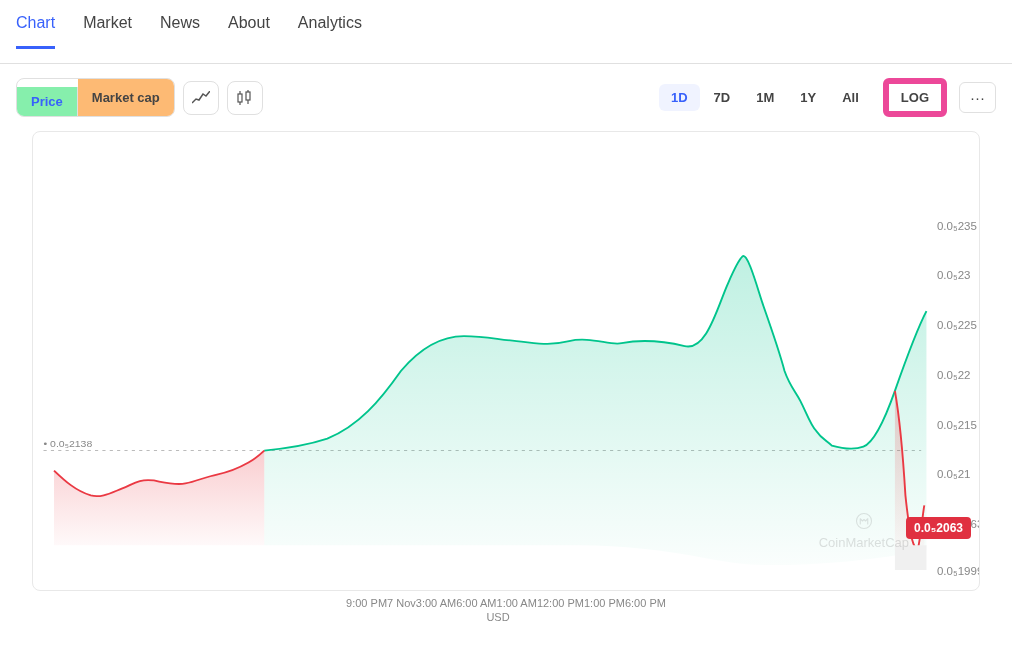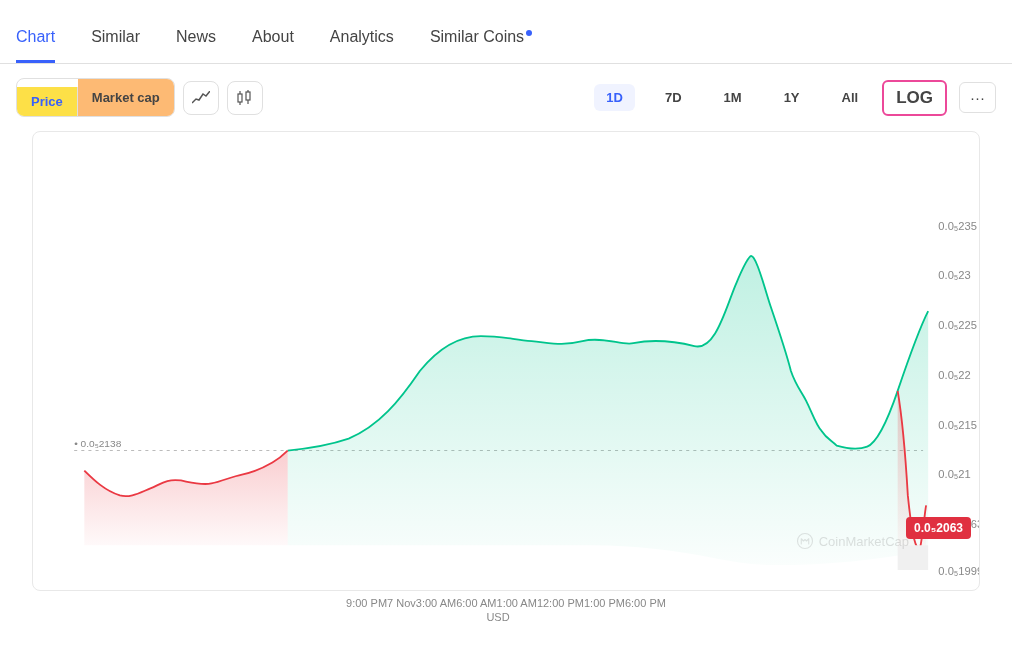--- a/index.html
+++ b/index.html
@@ -9,24 +9,24 @@
       color: #222;
       width: 1012px;
       height: 652px;
       overflow: hidden;
     }
 
     
     .tab-nav {
       display: flex;
       align-items: flex-end;
-      padding: 0 16px;
+      padding: 14px 16px;
       border-bottom: 1px solid #e0e0e0;
       height: 64px;
-      gap: 36px;
+      gap: 28px;
     }
     .tab-item {
       font-size: 16px;
       color: #444;
       padding-bottom: 14px;
       cursor: pointer;
       border-bottom: 3px solid transparent;
       white-space: nowrap;
     }
     .tab-item.active {
@@ -62,21 +62,21 @@
       font-size: 13px;
       cursor: pointer;
       background: #fdba74;
       border: none;
       color: #444;
       border-right: 1px solid #e0e0e0;
       font-weight: bold;
     }
     .btn-group .btn:last-child { border-right: none; }
     .btn-group .btn.active {
-      background: #fde047;
+      background: #86efac;
       color: #3861fb;
       font-weight: 600;
       margin-top: 8px;
     }
     .icon-btn {
       display: flex;
       align-items: center;
       justify-content: center;
       width: 36px;
       height: 34px;
@@ -85,42 +85,42 @@
       cursor: pointer;
       background: #fff;
       font-size: 16px;
       color: #555;
     }
 
     .spacer { flex: 1; }
 
     .time-group {
       display: flex;
-      gap: 18px;
+      gap: 2px;
       align-items: center;
     }
     .time-btn {
       padding: 6px 12px;
       font-size: 13px;
       font-weight: 600;
       border: none;
       background: none;
       color: #444;
       cursor: pointer;
       border-radius: 6px;
     }
     .time-btn.active {
       background: #f0f3ff;
       color: #3861fb;
     }
     .log-btn {
       padding: 6px 12px;
-      font-size: 17px;
+      font-size: 13px;
       font-weight: 600;
-      border: 2px solid #ec4899;
+      border: 6px solid #ec4899;
       background: #fff;
       color: #444;
       cursor: pointer;
       border-radius: 6px;
       margin-left: 4px;
     }
     .more-btn {
       padding: 6px 10px;
       font-size: 15px;
       border: 1px solid #e0e0e0;
@@ -133,21 +133,20 @@
 
     
     .chart-container {
       position: relative;
       margin: 0 16px;
       border: 1px solid #e8e8e8;
       border-radius: 8px;
       background: #fff;
       height: 460px;
       overflow: hidden;
-      padding-left: 31px;
     }
     .chart-svg {
       width: 100%;
       height: 100%;
     }
     .price-label {
       position: absolute;
       right: 8px;
       background: #e03040;
       color: #fff;
@@ -173,38 +172,36 @@
     .watermark {
       position: absolute;
       bottom: 40px;
       right: 70px;
       opacity: 0.18;
       font-size: 13px;
       color: #555;
       display: flex;
       align-items: center;
       gap: 5px;
+      flex-direction: column;
     }
     .watermark-icon {
       width: 18px;
       height: 18px;
     }
   </style>
 </head>
 <body>
 
 <nav class="tab-nav">
   <div class="tab-item active">Chart</div>
-  <div class="tab-item">Similar</div>
+  <div class="tab-item">Market</div>
   <div class="tab-item">News</div>
   <div class="tab-item">About</div>
   <div class="tab-item">Analytics</div>
-  <div class="tab-item">
-    <span>Similar Coins</span><span class="dot"></span>
-  </div>
 </nav>
 
 <div class="toolbar">
   <div class="btn-group">
     <button class="btn active">Price</button>
     <button class="btn">Market cap</button>
   </div>
   <div class="icon-btn">
     <svg width="18" height="14" viewBox="0 0 18 14" fill="none">
       <polyline points="0,12 4,8 7,9 11,3 14,5 18,0" stroke="#555" stroke-width="1.5" fill="none"></polyline>

